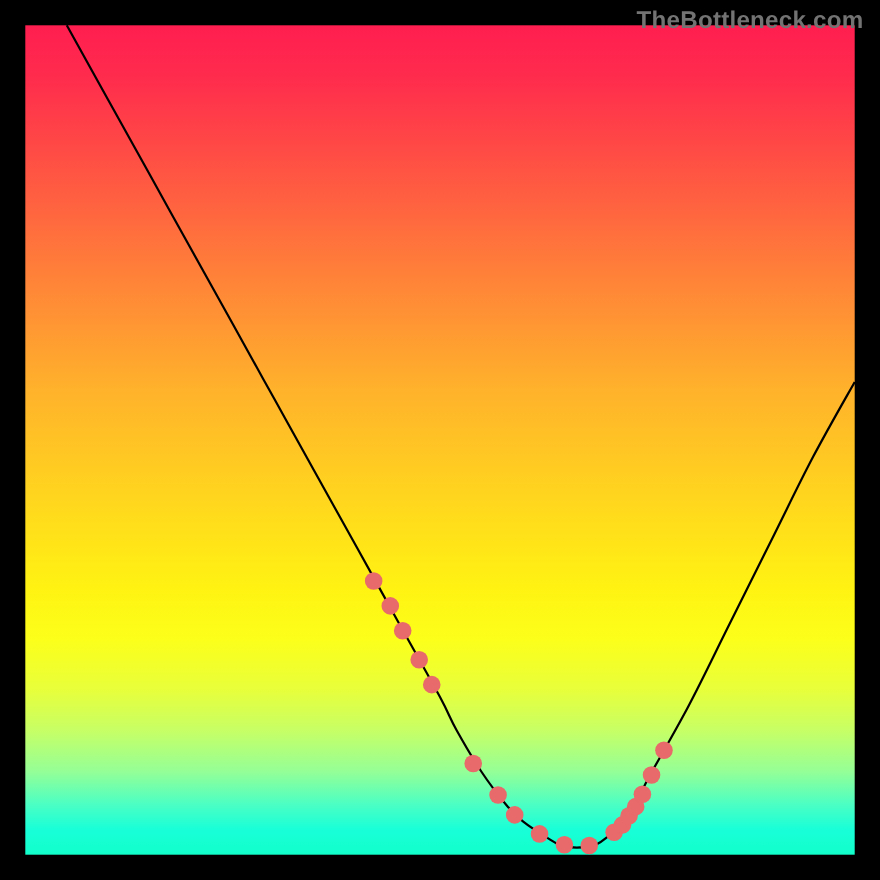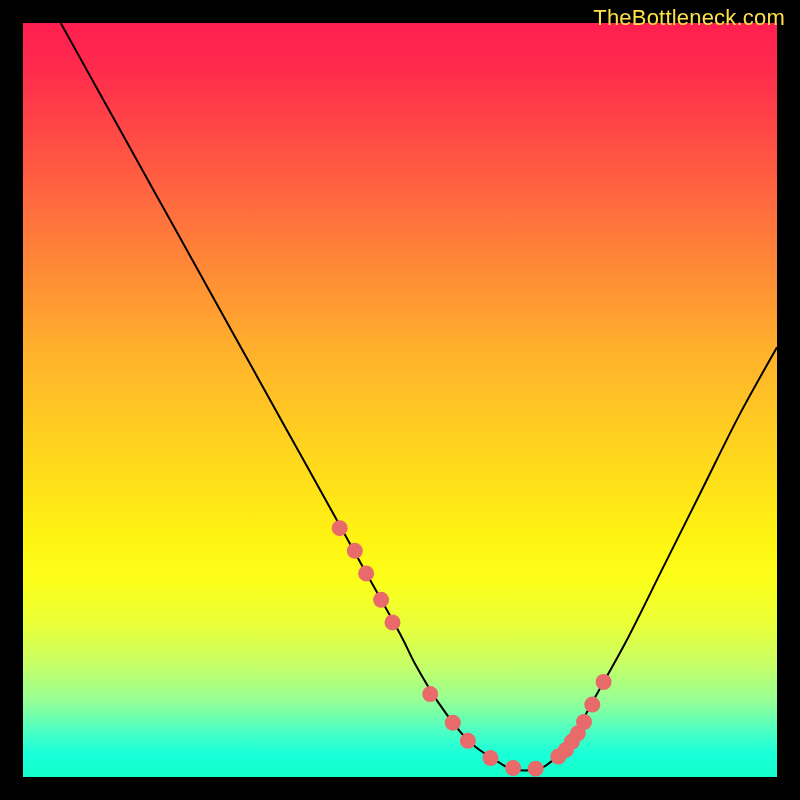--- a/index.html
+++ b/index.html
@@ -31,23 +31,23 @@
       #c7ff65 85%,
       #94ff97 90%,
       #4affc4 94%,
       #18ffd8 97%,
       #12ffca 100%);
   }
   .watermark {
     position: absolute;
     top: 5px;
     right: 15px;
-    color: #fde047;
+    color: #737373;
     font-size: 22px;
-    font-weight: 400;
+    font-weight: 700;
     letter-spacing: 0.2px;
     user-select: none;
   }
   svg.plot {
     position: absolute;
     left: 23px;
     top: 23px;
     width: 754px;
     height: 754px;
     overflow: visible;

